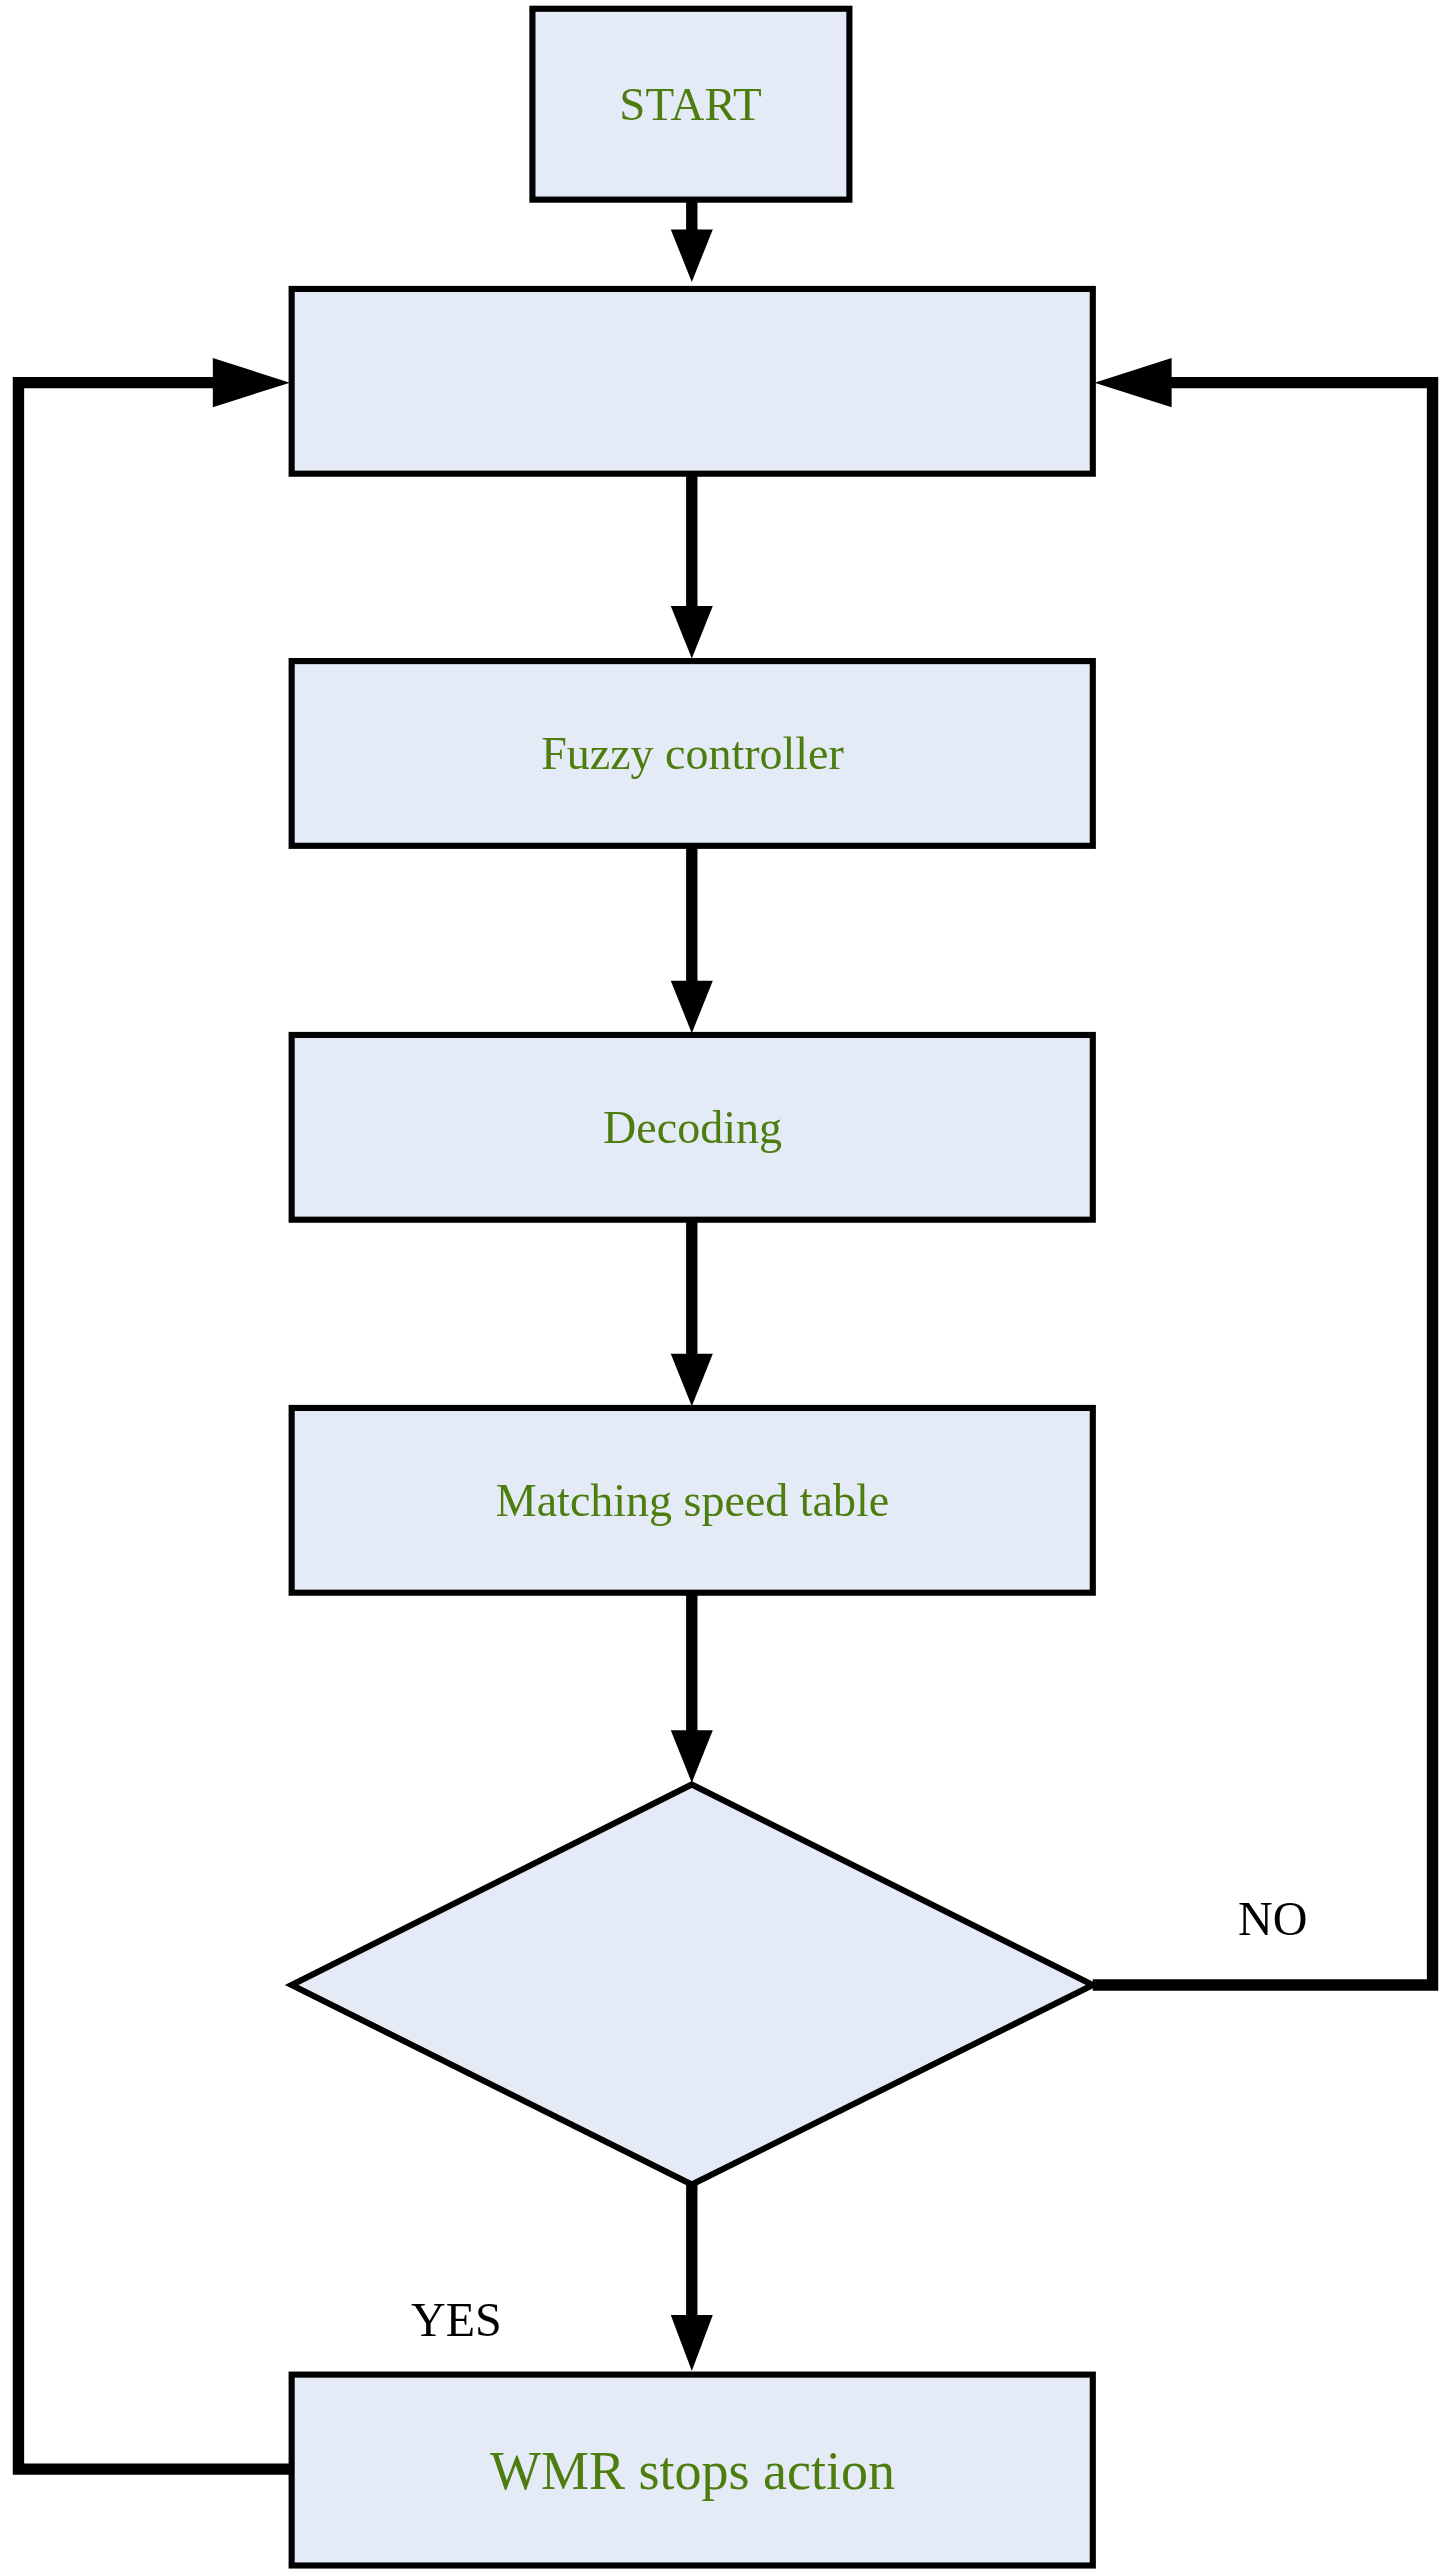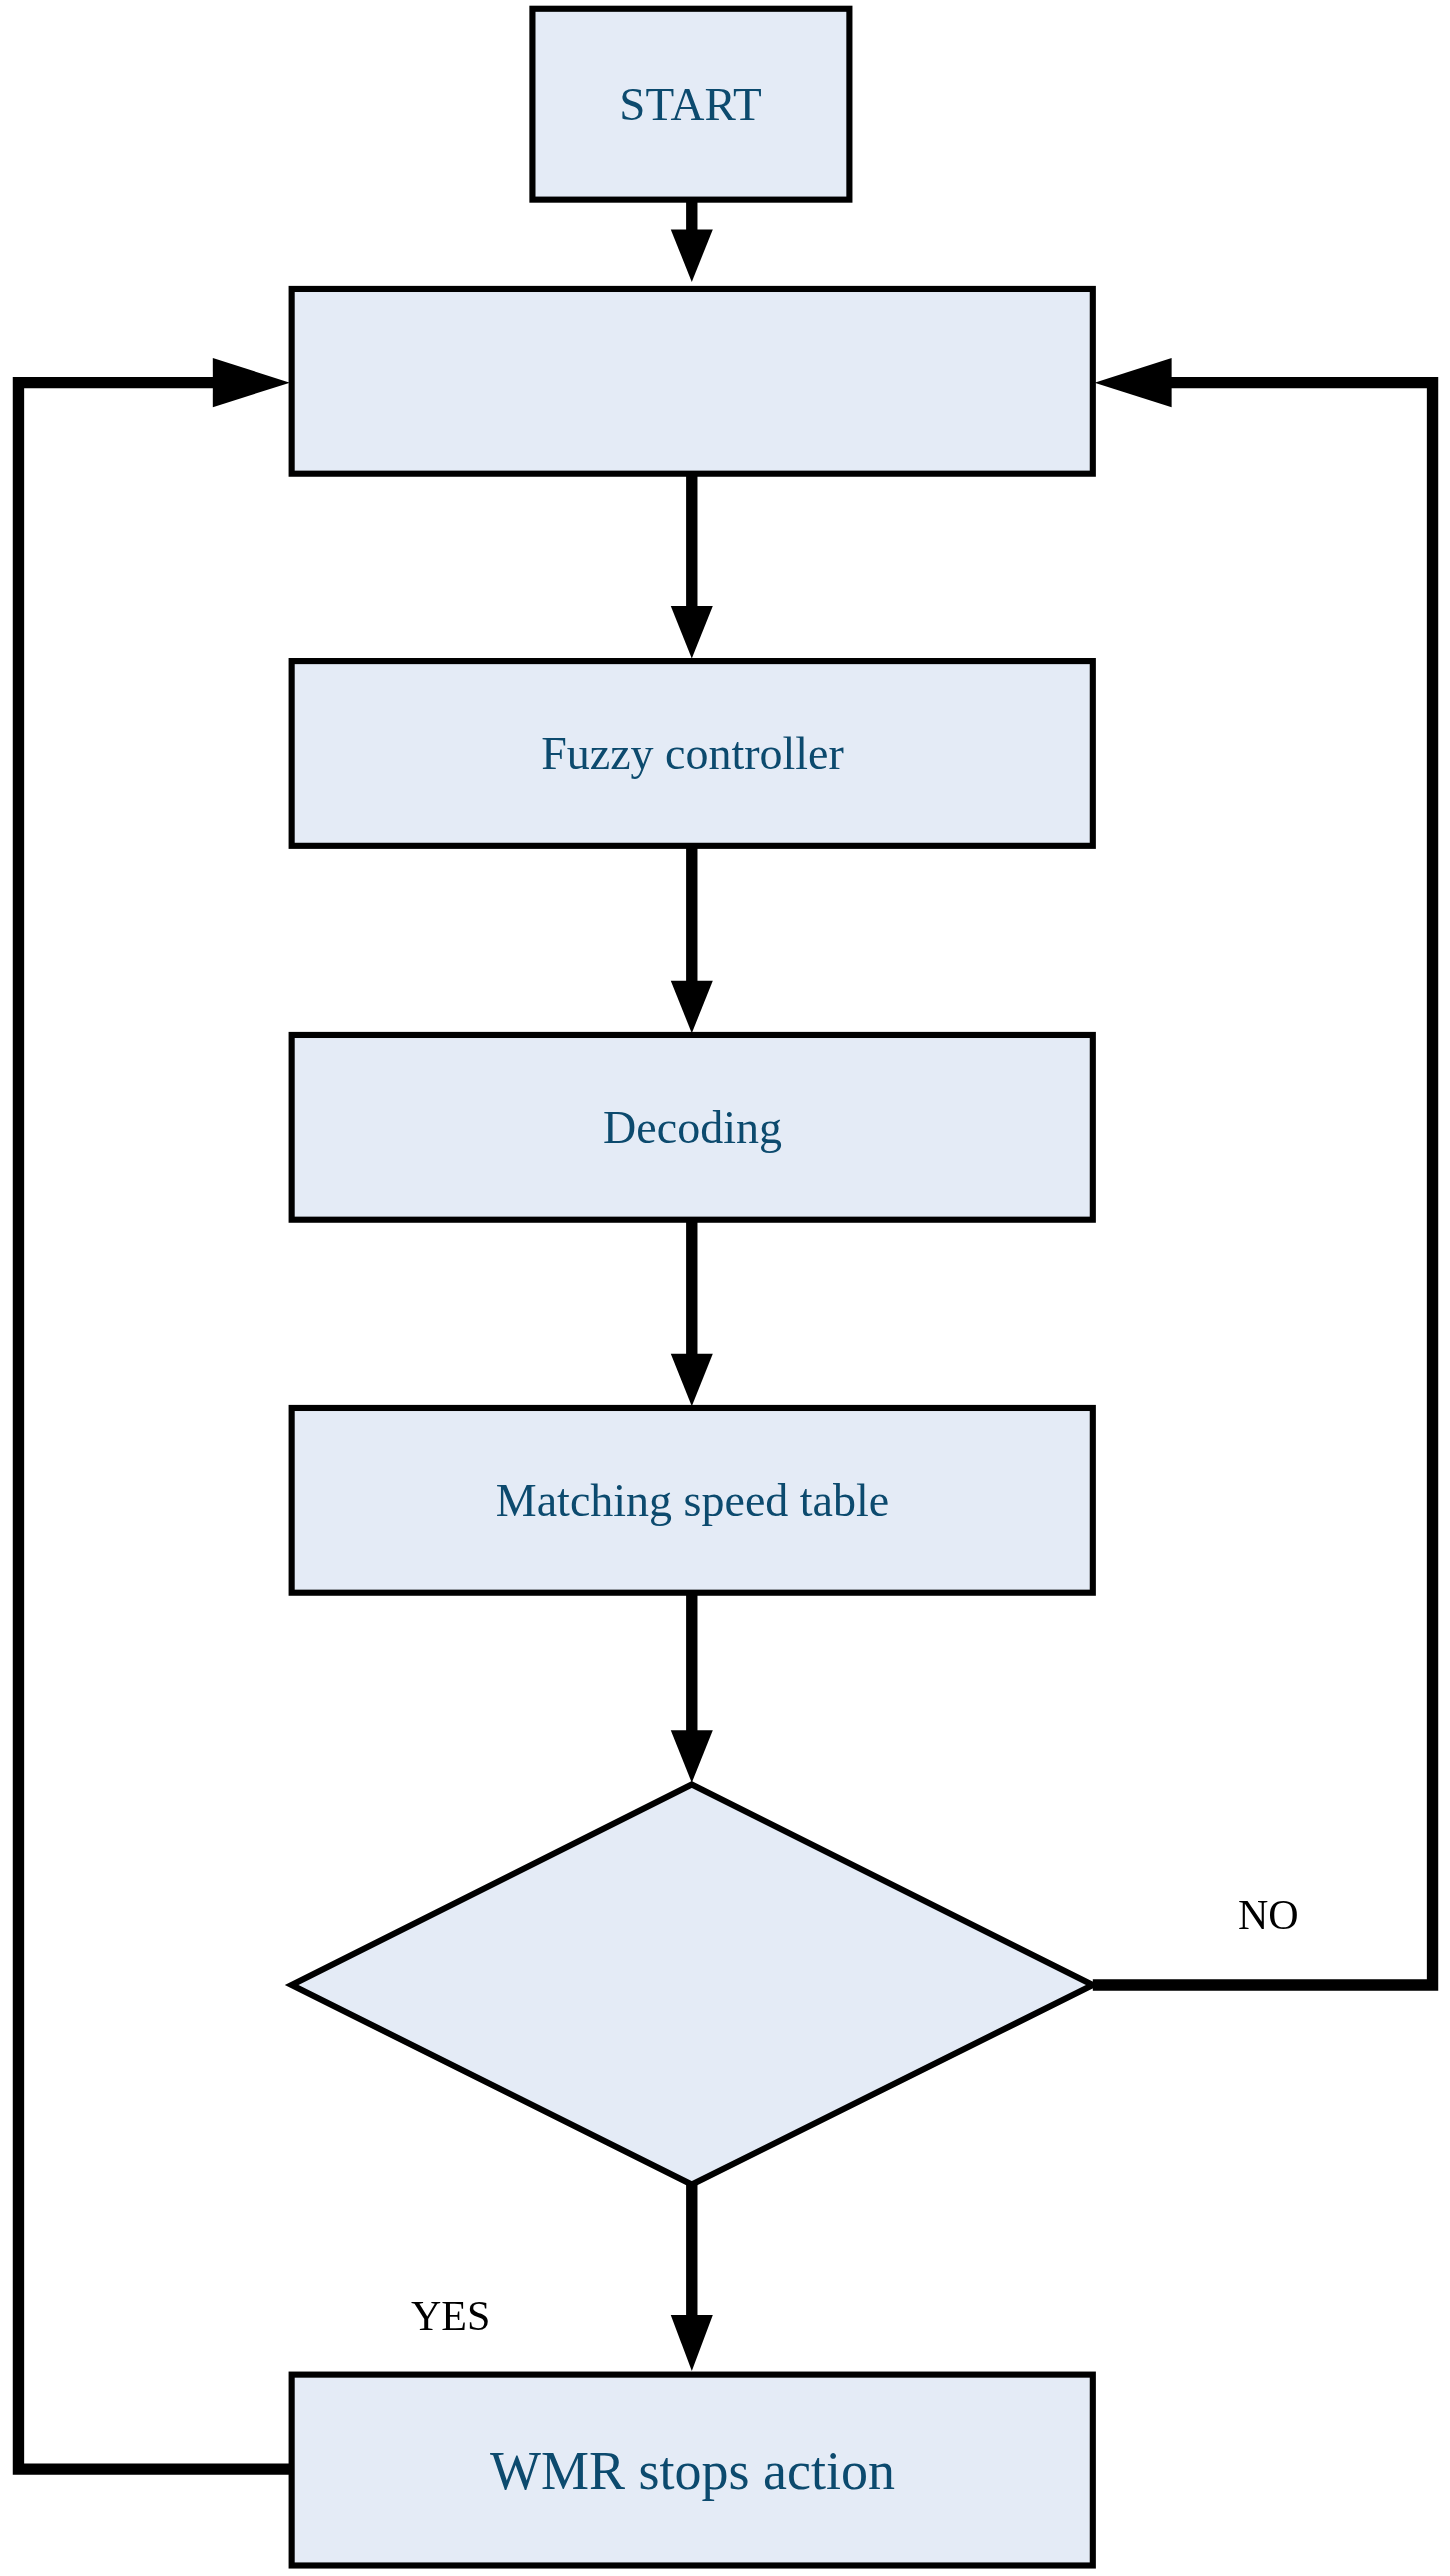--- a/index.html
+++ b/index.html
@@ -20,31 +20,31 @@
     top: 0;
     left: 0;
     width: 1451px;
     height: 2576px;
   }
   .node-label {
     position: absolute;
     display: flex;
     align-items: center;
     justify-content: center;
-    color: #0c4a6e;
+    color: #4d7c0f;
     font-family: "Liberation Serif", "DejaVu Serif", serif;
     font-weight: 400;
     white-space: nowrap;
     pointer-events: none;
   }
   .edge-label {
     position: absolute;
     color: #000000;
     font-family: "Liberation Serif", "DejaVu Serif", serif;
-    font-size: 42px;
+    font-size: 48px;
     white-space: nowrap;
   }
 </style>
 </head>
 <body>
 
 <div id="canvas">
 
   <svg id="flow-svg" viewBox="0 0 1657 2942">
 

